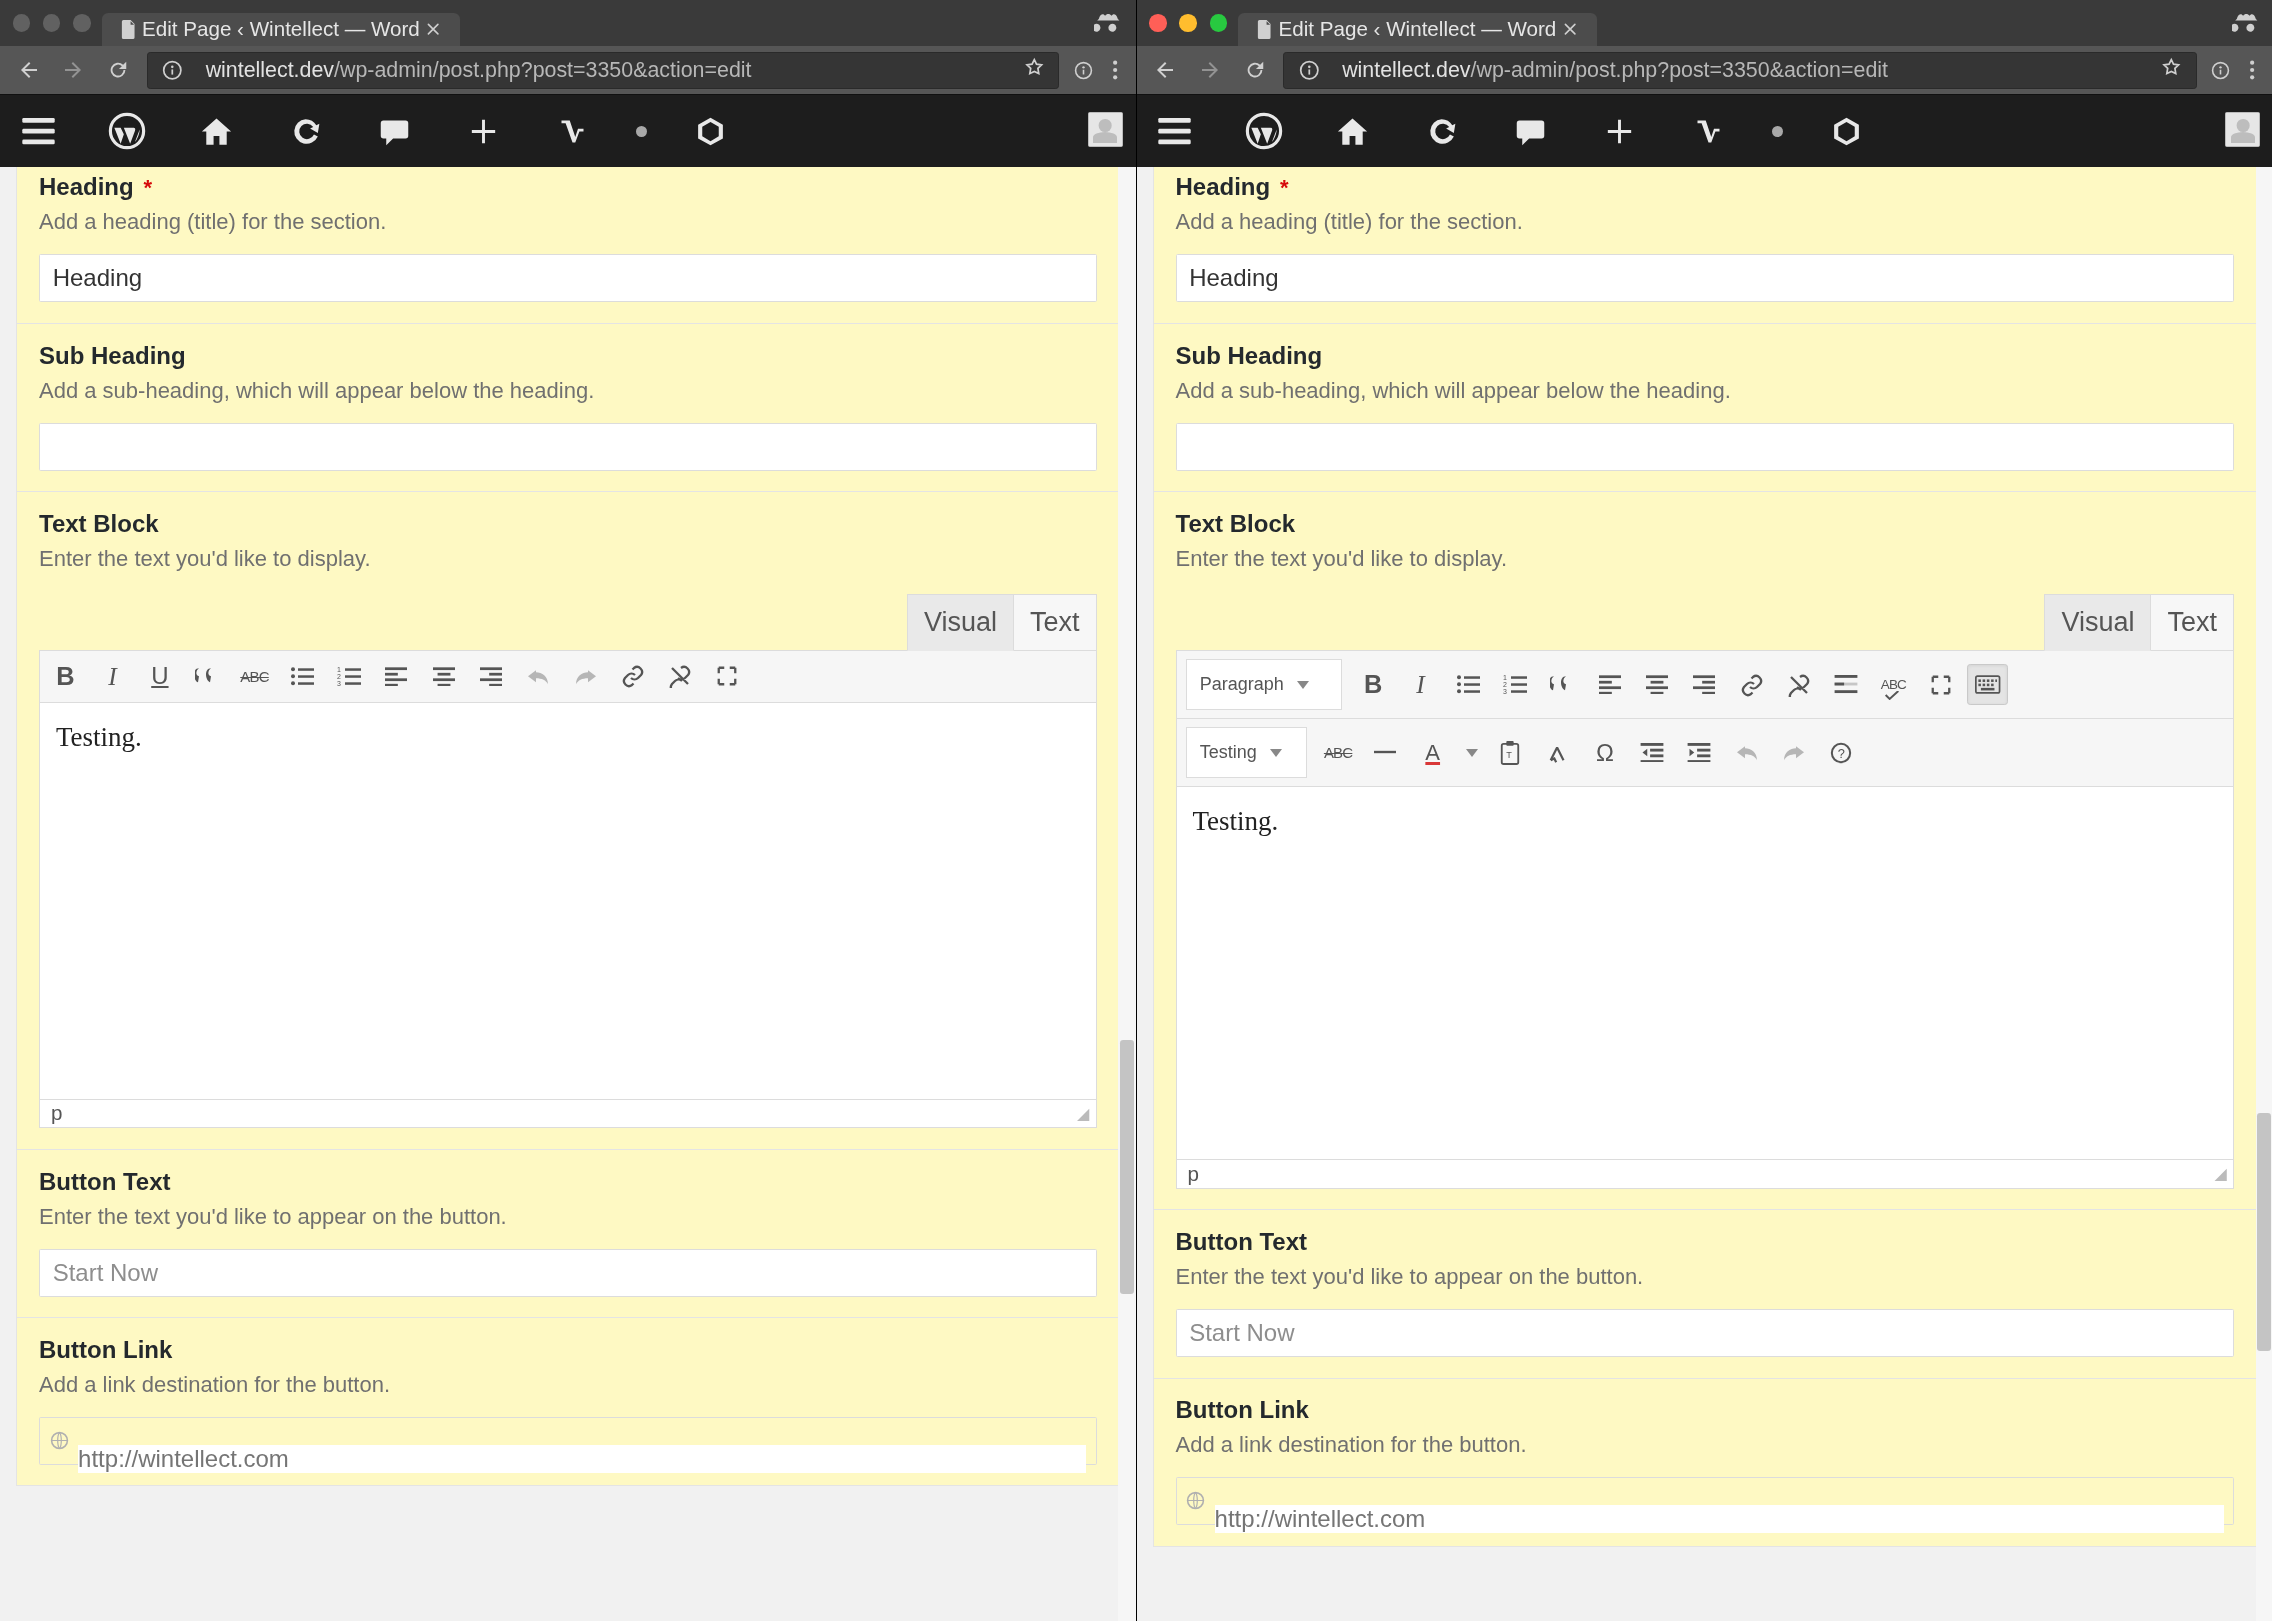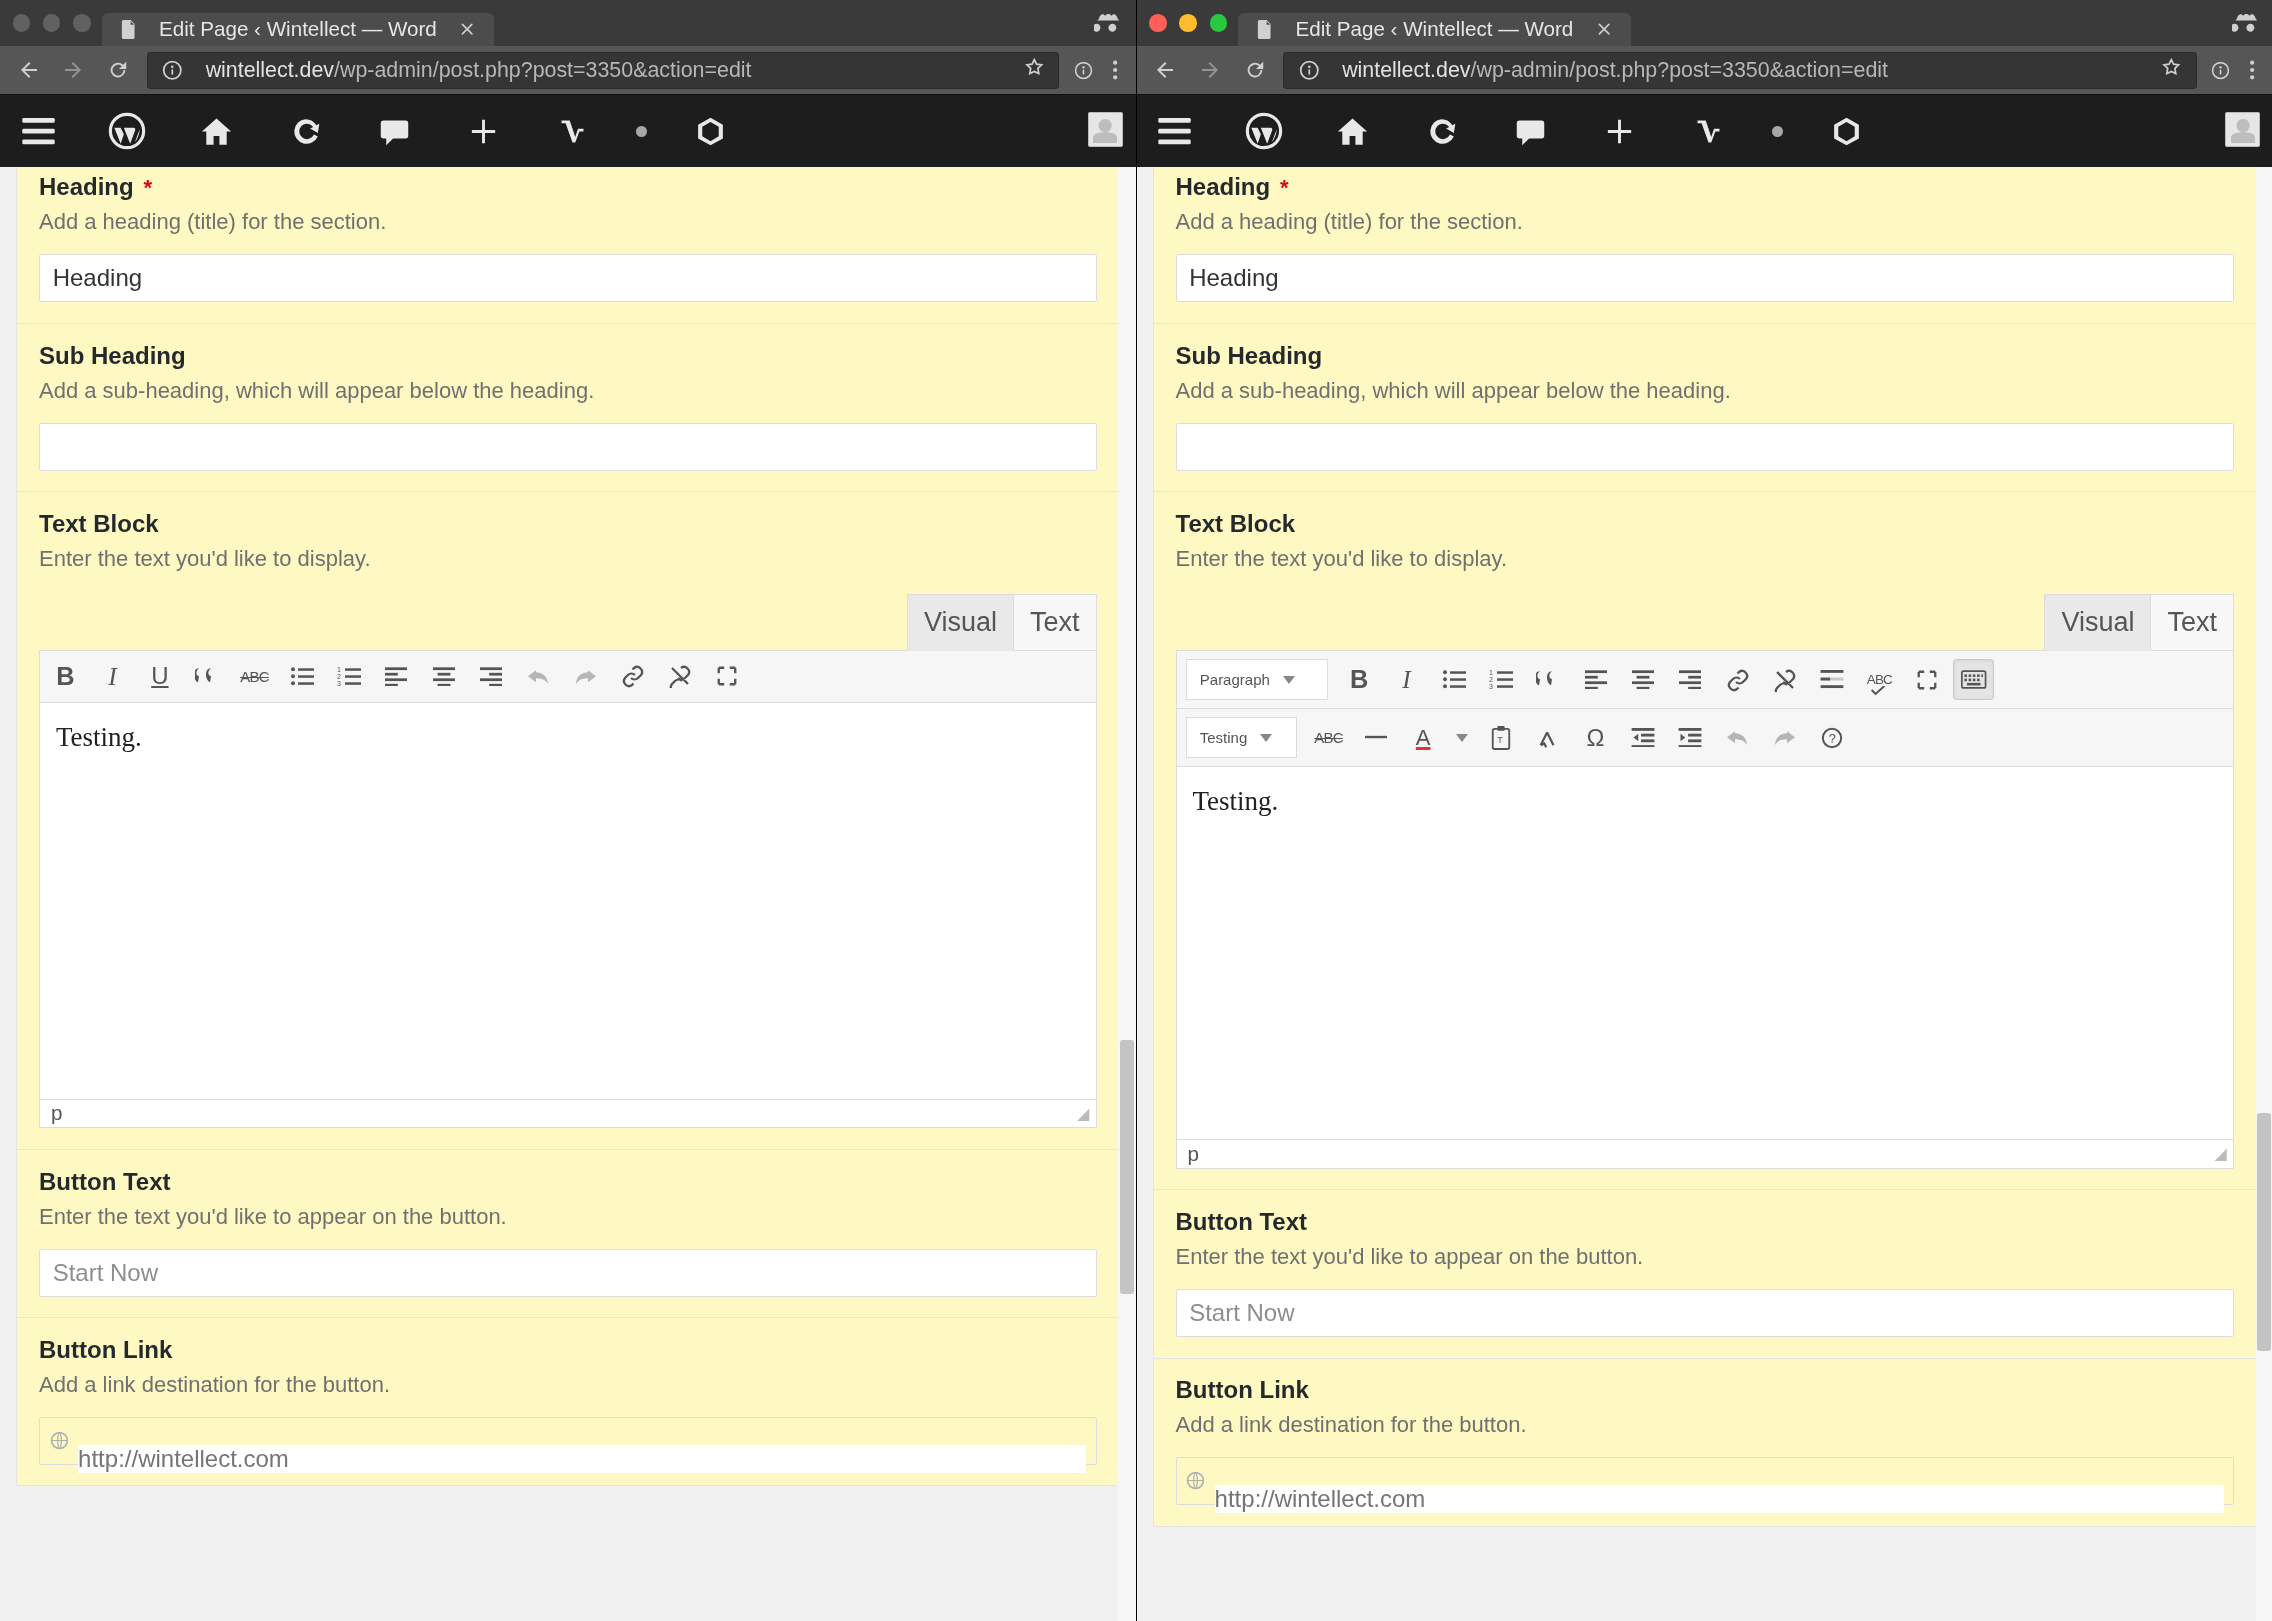--- a/index.html
+++ b/index.html
@@ -6,21 +6,21 @@
   body { width: 2273px; height: 1622px; display: flex; background: #000; overflow: hidden; }
   .window { flex: 1 1 50%; display: flex; flex-direction: column; height: 100%; background: #f1f1f1; position: relative; }
   .window.left { border-right: 1.6px solid #000; }
 
   
   .titlebar { display: flex; align-items: center; background: #3a3a3a; height: 46px; padding: 0 12.7px; gap: 11px; }
   .traffic-lights { display: flex; gap: 12.7px; }
   .traffic-lights span { display: inline-block; width: 17.5px; height: 17.5px; border-radius: 50%; }
   .tl-close { background: #ff5f57; } .tl-min { background: #ffbd2e; } .tl-max { background: #28c940; }
   .tl-dim { background: #616161; }
-  .tab { display: inline-flex; align-items: center; gap: 21px; background: #4c4c4c; color: #e6e6e6; height: 33px; border-radius: 6.3px 6.3px 0 0; padding: 0 17.5px; font-size: 20.6px; margin-top: 12.7px; }
+  .tab { display: inline-flex; align-items: center; gap: 4px; background: #4c4c4c; color: #e6e6e6; height: 33px; border-radius: 6.3px 6.3px 0 0; padding: 0 17.5px; font-size: 20.6px; margin-top: 12.7px; }
   .tab .page-icon { width: 19px; height: 19px; display:inline-flex;align-items:center;justify-content:center; }
   .tab .tab-close { width: 19px; height: 19px; display:inline-flex;align-items:center;justify-content:center; color:#cfcfcf;}
   .titlebar-spacer { flex:1; }
   .titlebar-right { display:flex; gap:14.3px; align-items:center; color:#d0d0d0; }
   .titlebar-right svg { display:block; }
 
   
   .navbar { display: flex; align-items: center; background: #565656; height: 48px; padding: 0 12.7px; gap: 12.7px; }
   .navbtn { width: 32px; height: 32px; display:inline-flex; align-items:center;justify-content:center; color:#c4c4c4; }
   .urlbar { flex:1; display:flex; align-items:center; background:#353535; color:#e8e8e8; height:37px; border-radius:3.2px; padding: 0 14.3px; gap:23px; font-size:21.4px; border:0.8px solid #2a2a2a; }
@@ -60,21 +60,21 @@
   .link-input { border:none; outline:none; font-size:24px; color:#333; flex:1;margin-top:36px; }
 
   
   .editor-tabs { display:flex; justify-content:flex-end; margin-top:22px; gap:0; }
   .etab { height:57px; padding: 0 16px; display:inline-flex; align-items:center; font-size:27px; color:#555; background:#f7f7f7; border:0.8px solid #dcdcdc; }
   .etab.active { background:#e9e9e9; border-bottom:0.8px solid #e9e9e9;}
   .editor-toolbar { background:#f6f6f6; border:0.8px solid #dcdcdc; padding:4.8px 4.8px; display:flex; align-items:center; gap:6.3px; flex-wrap:nowrap; margin-top:-0.8px;}
   .editor-toolbar-row2 { border-top:none; margin-top:0; }
   .tbtn { width:41px; height:41px; display:inline-flex; align-items:center; justify-content:center; color:#555; border-radius:3.2px; font-size:24px; }
   .tbtn.active { background:#e4e4e4; border:0.8px solid #c9c9c9; box-shadow: inset 0 0.8px 3.2px rgba(0,0,0,.08);}
-  .format-select { height:41px; border:0.8px solid #dcdcdc; background:#fff; padding: 0 32px 0 12.7px; font-size:15px; color:#555; position:relative; margin:3.2px 4.8px; display:inline-flex; align-items:center; gap:12.7px;}
+  .format-select { height:51px; border:0.8px solid #dcdcdc; background:#fff; padding: 0 32px 0 12.7px; font-size:18px; color:#555; position:relative; margin:3.2px 4.8px; display:inline-flex; align-items:center; gap:12.7px;}
   .caret { display:inline-block; width:0;height:0;border-left:6.3px solid transparent;border-right:6.3px solid transparent;border-top:8px solid #888;}
   .editor-body { border:0.8px solid #dcdcdc; border-top:none; background:#fff; padding: 19px 16px; min-height:397px; font-family: Georgia, "Times New Roman", serif; font-size:27px; color:#222; position:relative;}
   .editor-status { border:0.8px solid #dcdcdc; border-top:none; background:#fff; padding: 3.2px 11px; font-size:20.6px; color:#555; display:flex; align-items:center; height:28.6px; }
   .editor-status .resize { margin-left:auto; color:#bbb; letter-spacing:-4.8px; font-size:16px; line-height:9.5px;}
   .right .editor-body { min-height:373px;}
 
   
   svg { fill: currentColor; }
 </style>
 </head>

